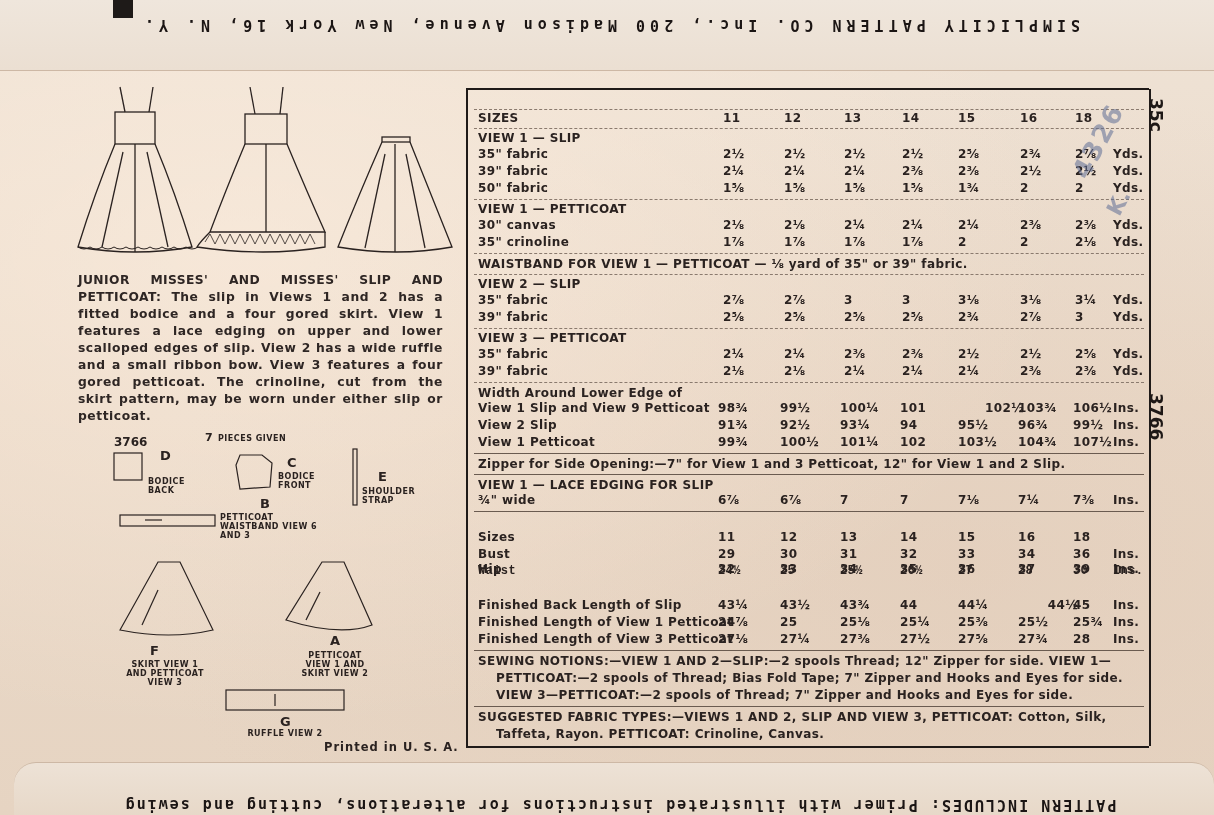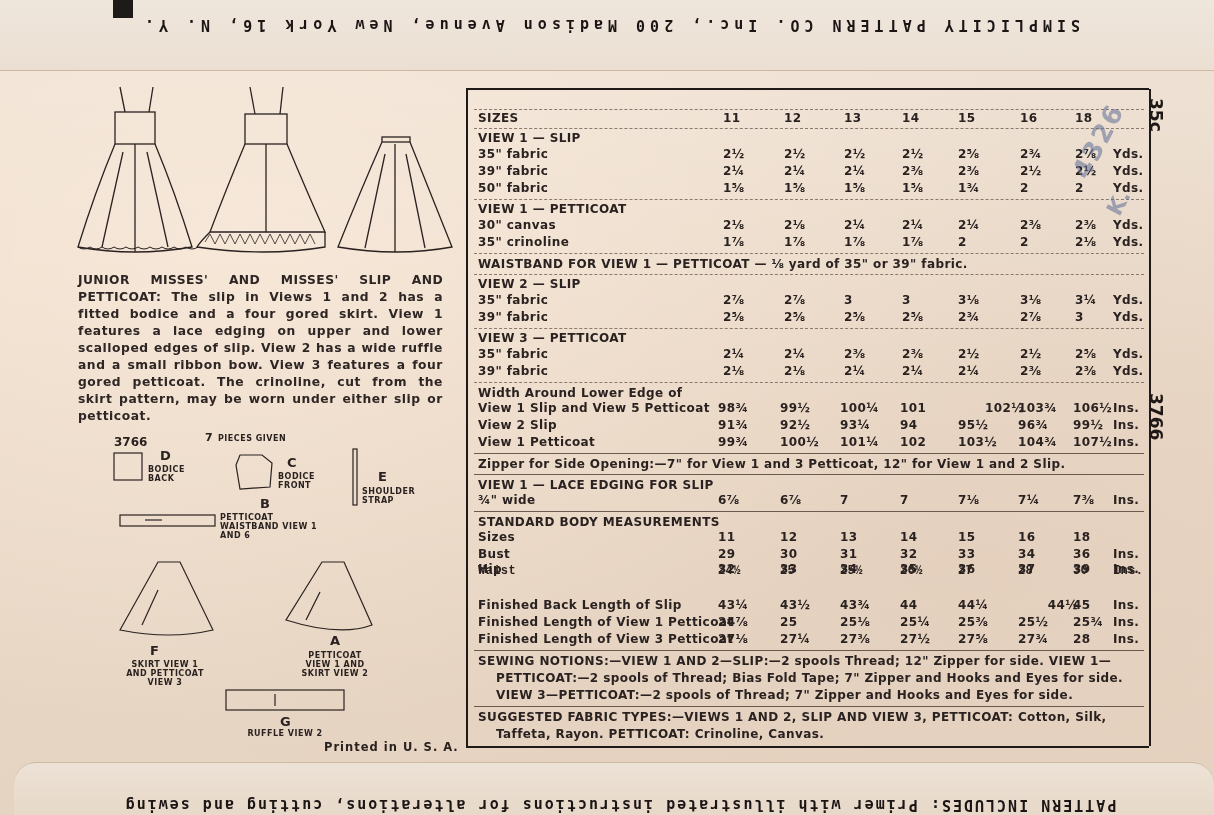--- a/index.html
+++ b/index.html
@@ -137,30 +137,30 @@
     <line x1="45" y1="95" x2="62" y2="95"></line>
     <path d="M58 137 L80 137 L113 205 Q70 215 20 205 Z"></path>
     <line x1="58" y1="165" x2="42" y2="200"></line>
     <path d="M222 137 L244 137 L272 200 Q240 212 186 195 Z"></path>
     <line x1="220" y1="167" x2="206" y2="195"></line>
     <rect x="126" y="265" width="118" height="20"></rect>
     <line x1="175" y1="269" x2="175" y2="281"></line>
   </svg>
 
   <div class="pc-letter" style="left:60px;top:23px;">D</div>
-  <div class="pc-label" style="left:48px;top:40px;width:36px;text-align:left;">BODICE BACK</div>
+  <div class="pc-label" style="left:48px;top:52px;width:36px;text-align:left;">BODICE BACK</div>
 
   <div class="pc-letter" style="left:187px;top:30px;">C</div>
   <div class="pc-label" style="left:178px;top:47px;width:36px;text-align:left;">BODICE FRONT</div>
 
   <div class="pc-letter" style="left:278px;top:44px;">E</div>
   <div class="pc-label" style="left:262px;top:62px;width:52px;text-align:left;">SHOULDER STRAP</div>
 
   <div class="pc-letter" style="left:160px;top:71px;">B</div>
-  <div class="pc-label" style="left:120px;top:88px;width:110px;text-align:left;">PETTICOAT WAISTBAND VIEW 1 AND 6</div>
+  <div class="pc-label" style="left:120px;top:88px;width:110px;text-align:left;">PETTICOAT WAISTBAND VIEW 6 AND 3</div>
 
   <div class="pc-letter" style="left:50px;top:218px;">F</div>
   <div class="pc-label" style="left:20px;top:235px;width:90px;">SKIRT VIEW 1 AND PETTICOAT VIEW 3</div>
 
   <div class="pc-letter" style="left:230px;top:208px;">A</div>
   <div class="pc-label" style="left:195px;top:226px;width:80px;">PETTICOAT VIEW 1 AND SKIRT VIEW 2</div>
 
   <div class="pc-letter" style="left:180px;top:289px;">G</div>
   <div class="pc-label" style="left:145px;top:304px;width:80px;">RUFFLE VIEW 2</div>
 </div>
@@ -297,21 +297,21 @@
       <span class="c" style="left: 480px;">2¼</span>
       <span class="c" style="left: 542px;">2⅜</span>
       <span class="c" style="left: 597px;">2⅜</span>
       <span class="unit">Yds.</span>
     </div>
     <div class="sep" style="top: 293px;"></div>
     <div class="row" style="top: 296px;">
       <span class="lbl">Width Around Lower Edge of</span>
     </div>
     <div class="row" style="top: 311px;">
-      <span class="lbl">View 1 Slip and View 5 Petticoat</span>
+      <span class="lbl">View 1 Slip and View 9 Petticoat</span>
       <span class="c" style="left: 240px;">98¾</span>
       <span class="c" style="left: 302px;">99½</span>
       <span class="c" style="left: 362px;">100¼</span>
       <span class="c" style="left: 422px;">101</span>
       <span class="c" style="left: 460px; margin-left: 47px;">102½</span>
       <span class="c" style="left: 540px;">103¾</span>
       <span class="c" style="left: 595px;">106½</span>
       <span class="unit">Ins.</span>
     </div>
     <div class="row" style="top: 328px;">
@@ -349,23 +349,20 @@
       <span class="c" style="left: 240px;">6⅞</span>
       <span class="c" style="left: 302px;">6⅞</span>
       <span class="c" style="left: 362px;">7</span>
       <span class="c" style="left: 422px;">7</span>
       <span class="c" style="left: 480px;">7⅛</span>
       <span class="c" style="left: 540px;">7¼</span>
       <span class="c" style="left: 595px;">7⅜</span>
       <span class="unit">Ins.</span>
     </div>
     <div class="sep solid" style="top: 422px;"></div>
-    <div class="row" style="top: 425px;">
-      <span class="lbl">STANDARD BODY MEASUREMENTS</span>
-    </div>
     <div class="row" style="top: 440px;">
       <span class="lbl">Sizes</span>
       <span class="c" style="left: 240px;">11</span>
       <span class="c" style="left: 302px;">12</span>
       <span class="c" style="left: 362px;">13</span>
       <span class="c" style="left: 422px;">14</span>
       <span class="c" style="left: 480px;">15</span>
       <span class="c" style="left: 540px;">16</span>
       <span class="c" style="left: 595px;">18</span>
       <span class="unit"></span>

